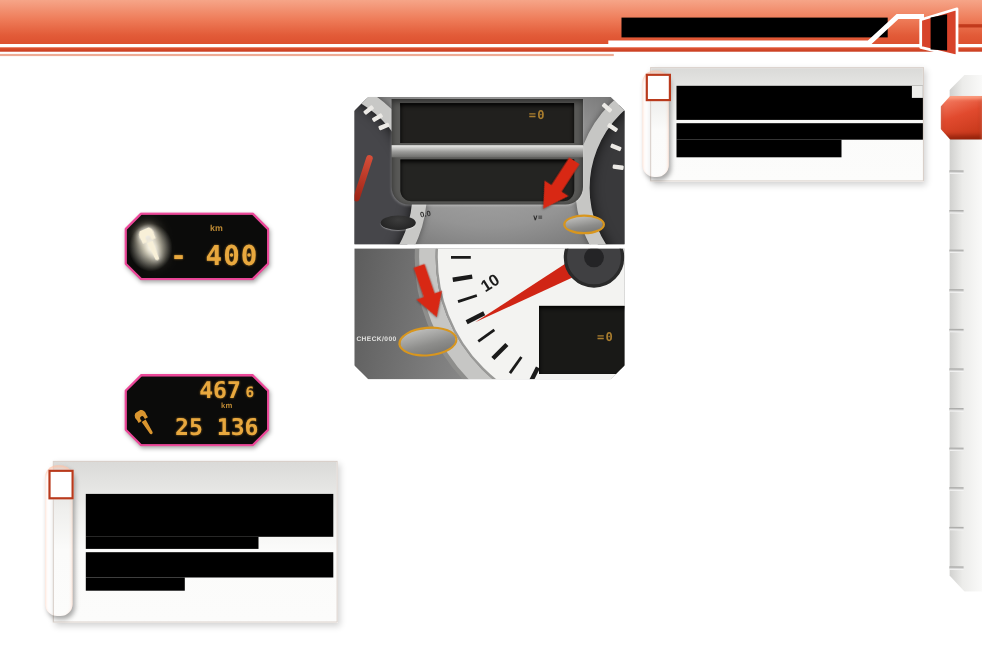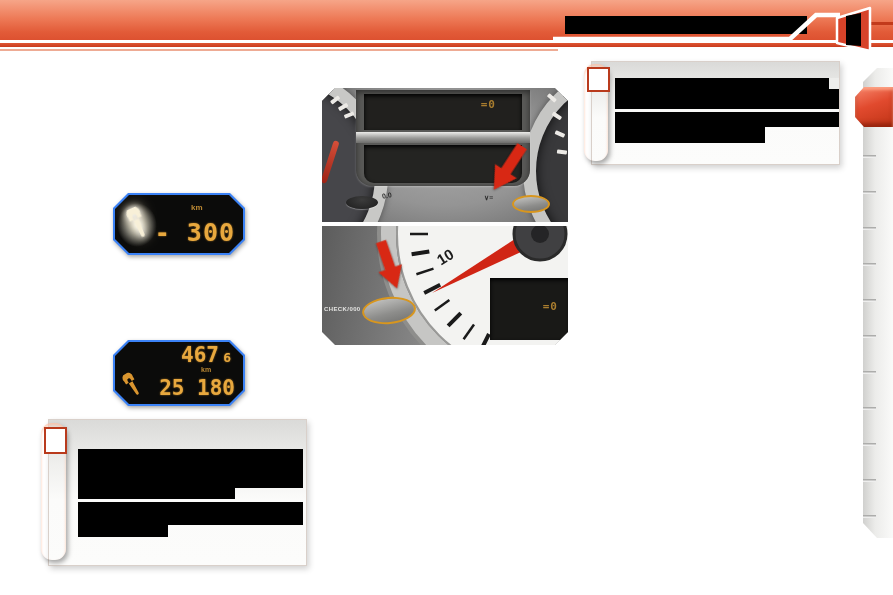--- a/index.html
+++ b/index.html
@@ -50,21 +50,21 @@
   .oval-btn-orange{border:2px solid #d8961e;border-radius:50%;
         background:linear-gradient(170deg,#c6c6c4,#8d8d8b 60%,#747472);}
   .arrow svg{display:block;}
   .arrow path{fill:#d82814;}
   .arrow{filter:drop-shadow(0 1px 1px rgba(0,0,0,.4));}
   .check-label{color:#e4e4e2;font-size:6px;letter-spacing:.4px;font-weight:bold;}
   .glyph{color:#2e2e2e;font-size:7px;font-weight:bold;}
 
   
   .lcd{filter:drop-shadow(1px 2px 2px rgba(0,0,0,.35));}
-  .lcd-frame{position:absolute;inset:0;background:#3b82f6;
+  .lcd-frame{position:absolute;inset:0;background:#ec4899;
         clip-path:polygon(15px 0,calc(100% - 15px) 0,100% 15px,100% calc(100% - 15px),
                   calc(100% - 15px) 100%,15px 100%,0 calc(100% - 15px),0 15px);}
   .lcd-screen{position:absolute;inset:2px;background:#0b0b0a;
         clip-path:polygon(14px 0,calc(100% - 14px) 0,100% 14px,100% calc(100% - 14px),
                   calc(100% - 14px) 100%,14px 100%,0 calc(100% - 14px),0 14px);}
   .seg{font-family:"DejaVu Sans Mono",monospace;font-weight:bold;color:#e8a83e;
         text-shadow:0 0 2px rgba(235,165,50,.65);}
   .unit{font-family:"Liberation Sans",sans-serif;font-weight:bold;color:#bb8833;}
   .wrench{color:#d9952f;}
   .wrench-glow{color:#f8f0d8;
@@ -187,35 +187,35 @@
   </div>
 
   <div class="abs lcd" style="left:113px;top:193px;width:132px;height:62px">
     <div class="lcd-frame">
       <div class="lcd-screen">
         <div class="abs halo" style="left:2px;top:8px;width:40px;height:44px"></div>
         <svg class="abs wrench-glow" style="left:12px;top:12px;transform:rotate(-24deg)" width="22" height="34" viewBox="0 0 24 36">
           <path fill="currentColor" d="M5 8 a7.5 7.5 0 1 1 14 0 v4 h-4.5 v-3 a2.5 2.5 0 0 0 -5 0 v3 H5 Z M9 13 h6 l-1 18 a2 2 0 0 1 -4 0 Z"></path>
         </svg>
         <span class="abs unit" style="left:76px;top:8px;font-size:8px">km</span>
-        <span class="abs seg" style="right:8px;bottom:6px;font-size:25px;letter-spacing:1px">- 300</span>
+        <span class="abs seg" style="right:8px;bottom:6px;font-size:25px;letter-spacing:1px">- 400</span>
       </div>
     </div>
   </div>
 
   <div class="abs lcd" style="left:113px;top:340px;width:132px;height:66px">
     <div class="lcd-frame">
       <div class="lcd-screen">
         <span class="abs seg" style="right:24px;top:1px;font-size:21px">467</span>
         <span class="abs seg" style="right:12px;top:8px;font-size:13px">6</span>
         <span class="abs unit" style="left:86px;top:24px;font-size:7px">km</span>
         <svg class="abs wrench" style="left:9px;top:30px;transform:rotate(-32deg)" width="17" height="27" viewBox="0 0 24 36">
           <path fill="currentColor" d="M5 8 a7.5 7.5 0 1 1 14 0 v4 h-4.5 v-3 a2.5 2.5 0 0 0 -5 0 v3 H5 Z M9 13 h6 l-1 18 a2 2 0 0 1 -4 0 Z"></path>
         </svg>
-        <span class="abs seg" style="right:8px;bottom:4px;font-size:21px">25 180</span>
+        <span class="abs seg" style="right:8px;bottom:4px;font-size:21px">25 136</span>
       </div>
     </div>
   </div>
 
   <div class="abs note" style="left:591px;top:61px;width:247px;height:102px">
     <div class="abs redact" style="left:23px;top:16px;width:224px;height:31px"></div>
     <div class="abs redact-notch" style="left:237px;top:16px;width:10px;height:11px"></div>
     <div class="abs redact" style="left:23px;top:50px;width:224px;height:15px"></div>
     <div class="abs redact" style="left:23px;top:65px;width:150px;height:16px"></div>
   </div>

